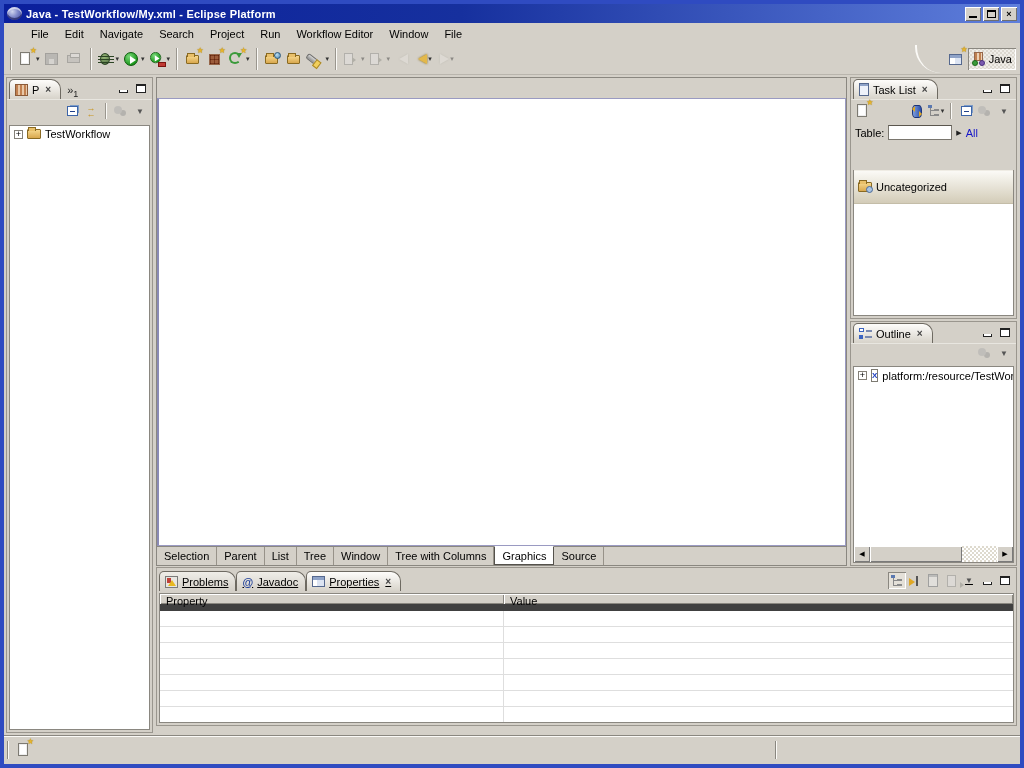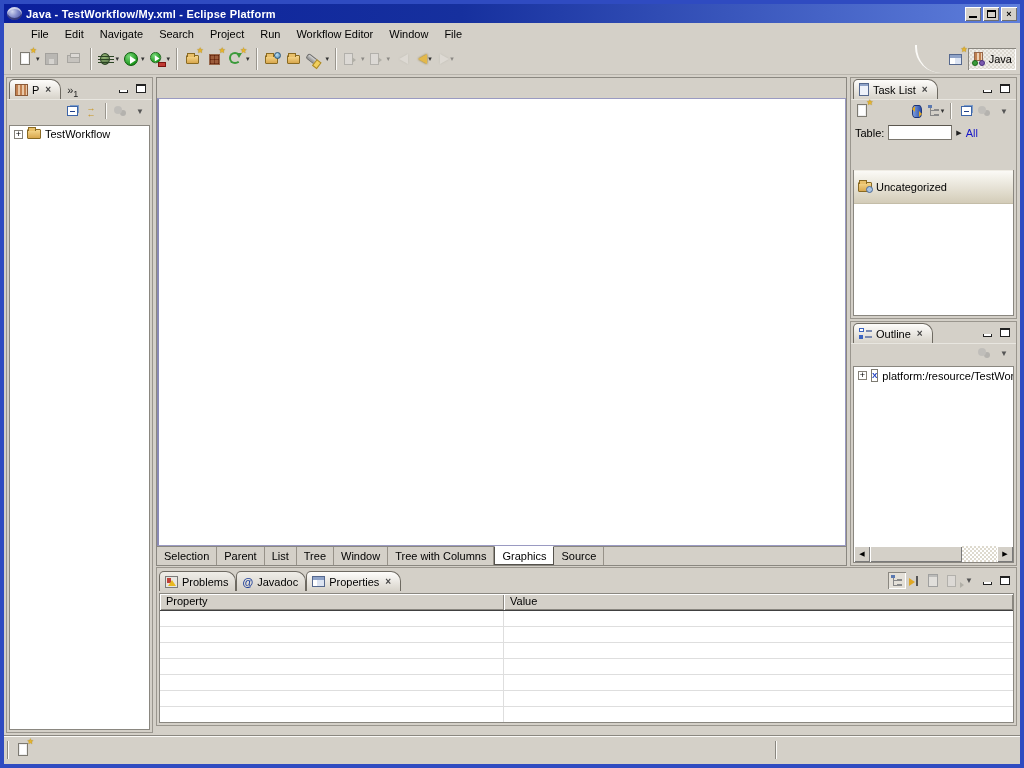--- a/index.html
+++ b/index.html
@@ -151,24 +151,24 @@
 
   
   .outlineview { left:846px; top:317px; width:167px; height:245px; }
   .outlineview .pcontent { top:44px; }
   .hscroll { position:absolute; left:0; right:0; bottom:0; height:16px; background:repeating-conic-gradient(#ffffff 0% 25%, #dedace 0% 50%) 0 0/4px 4px; display:flex; }
   .sbtn { width:16px; height:16px; background:#d4d0c8; box-shadow:inset 1px 1px 0 #fff, inset -1px -1px 0 #7a7a7a; display:flex; align-items:center; justify-content:center; font-size:7px; color:#000; flex:none; }
   .sthumb { width:92px; height:16px; background:#d4d0c8; box-shadow:inset 1px 1px 0 #fff, inset -1px -1px 0 #7a7a7a; }
   .sbtn.right { margin-left:auto; }
 
   
-  .bottomview { left:152px; top:563px; width:861px; height:159px; }
+  .bottomview { left:152px; top:563px; width:861px; height:159px;text-decoration:underline; }
   .bottomview .tabrow { height:23px; }
   .proptable { position:absolute; left:2px; right:2px; top:25px; bottom:2px; background:#fff; border:1px solid #8a8780; }
-  .thead { display:flex; height:17px; background:#d4d0c8; border-bottom:1px solid #404040; }
+  .thead { display:flex; height:17px; background:#d4d0c8; border-bottom:7px solid #404040; }
   .th { padding:1px 6px; box-shadow:inset 1px 1px 0 #fff, inset -1px -1px 0 #8a8780; }
   .th.c1 { width:344px; } .th.c2 { flex:1; }
   .tbody { position:absolute; left:0; right:0; top:17px; bottom:0; background:#fff; overflow:hidden; }
   .trow { height:16px; border-bottom:1px solid #dedede; display:flex; }
   .trow .cell1 { width:344px; border-right:1px solid #dedede; }
 
   
   .persp { margin-left:auto; display:flex; align-items:center; gap:3px; padding-right:4px; }
   .persp-curve { width:26px; height:28px; border-left:2px solid #fbfaf7; border-radius:0 0 0 26px; margin-right:2px; }
   .persp-btn { display:flex; align-items:center; gap:3px; height:22px; padding:0 4px;

